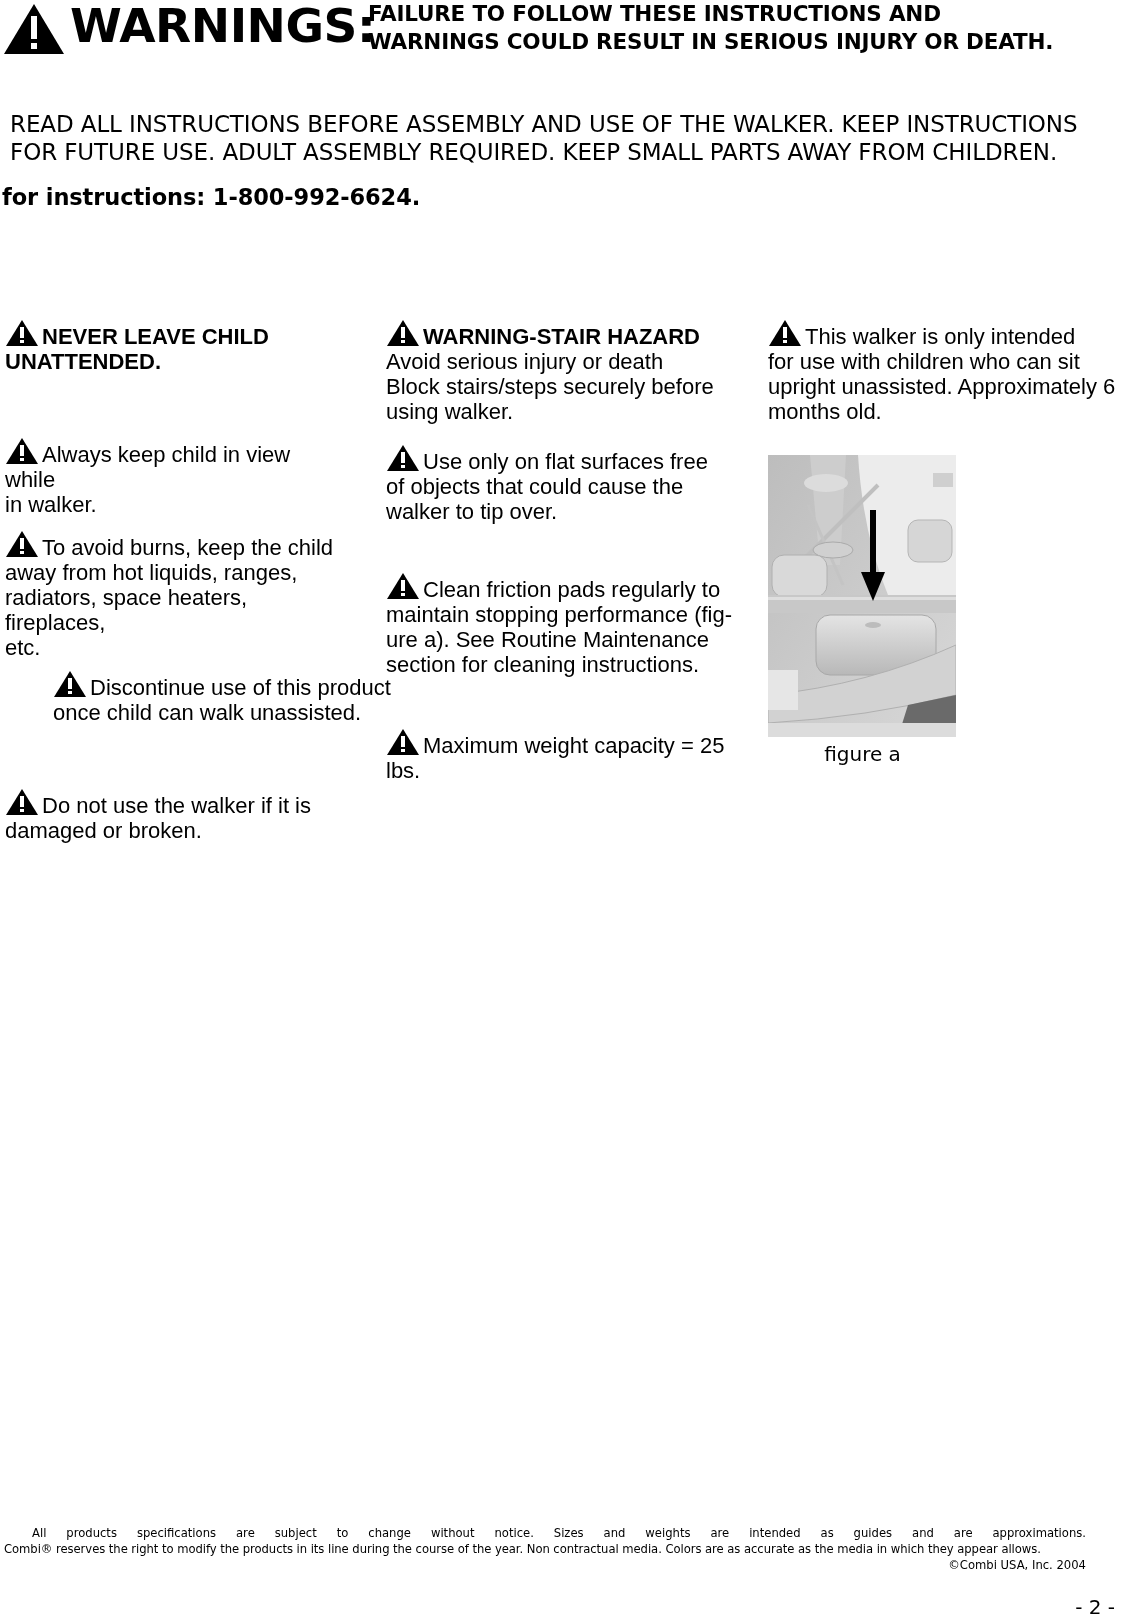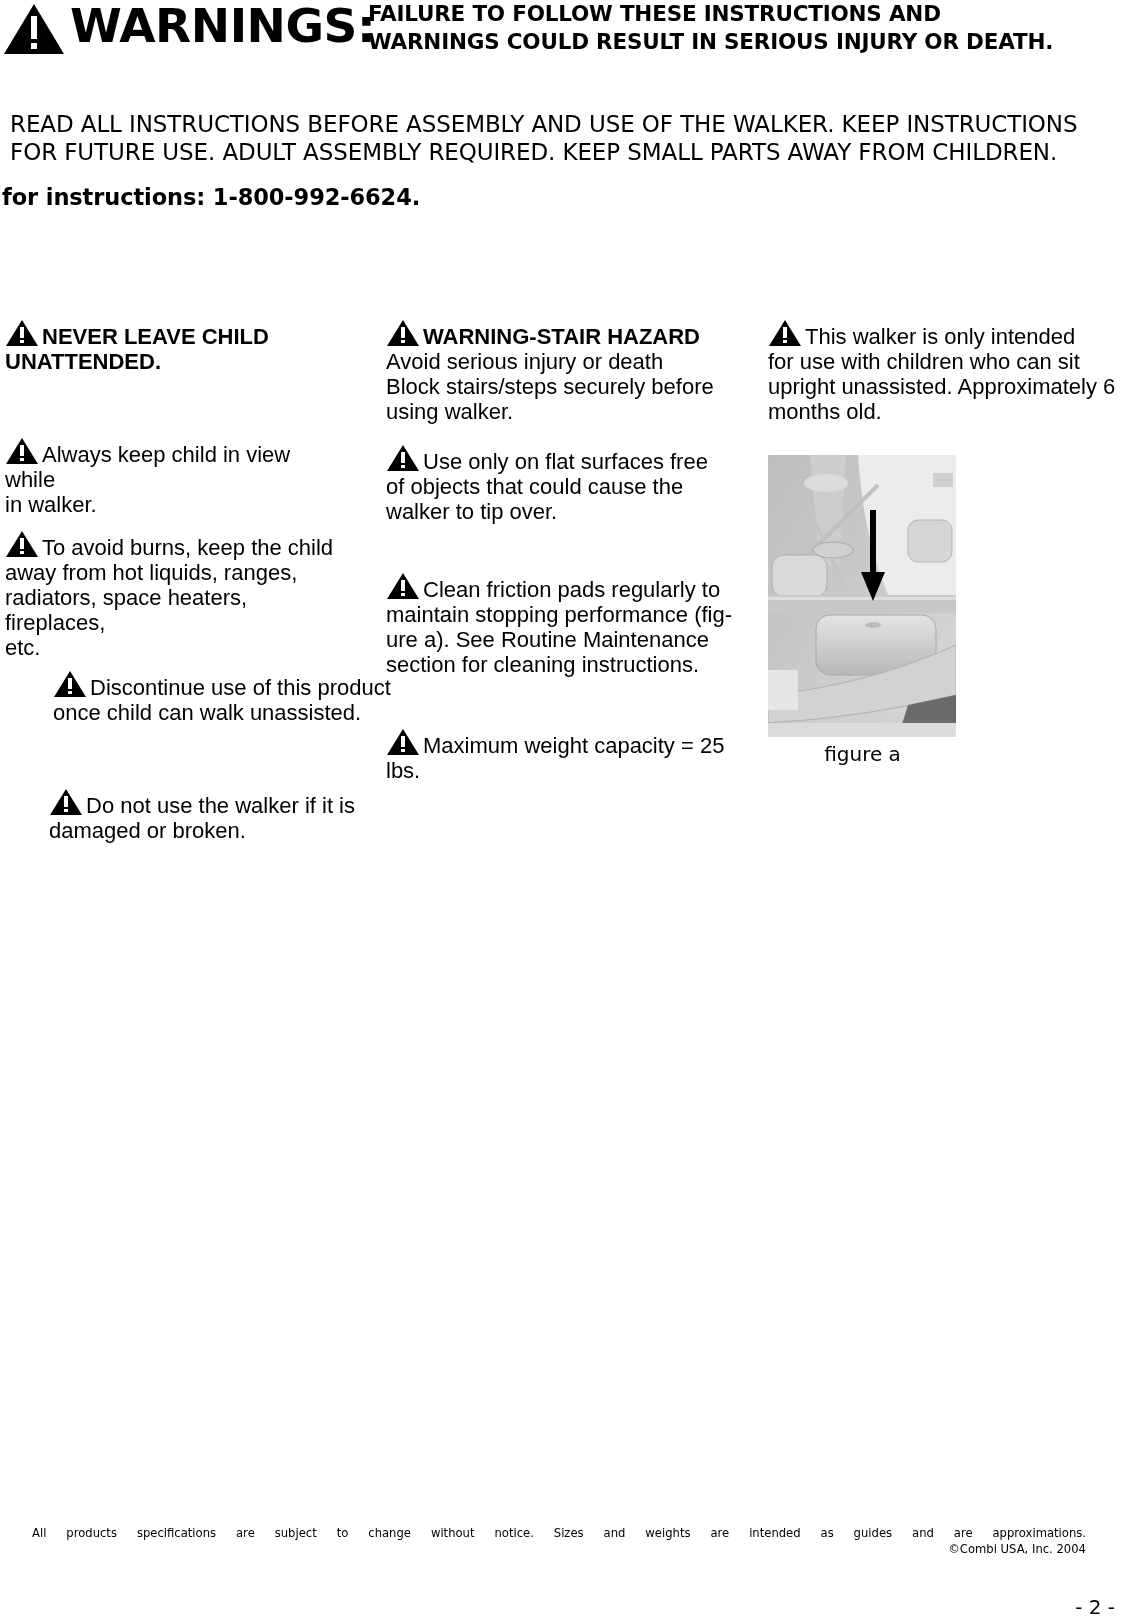--- a/index.html
+++ b/index.html
@@ -82,21 +82,21 @@
 
 <div class="wblock arial" style="left:5px; top:670px; width:345px;margin-left:48px;">
   <svg class="tri" viewBox="0 0 34 28">
       <polygon points="17,1 33,27 1,27" fill="#000"></polygon>
       <rect x="15" y="8" width="4" height="11" fill="#fff"></rect>
       <rect x="15" y="21" width="4" height="3" fill="#fff"></rect>
     </svg><span>Discontinue use of this product</span><br>
   <span>once child can walk unassisted.</span>
 </div>
 
-<div class="wblock arial" style="left:5px; top:788px; width:345px;margin-left:44px;">
+<div class="wblock arial" style="left:5px; top:788px; width:345px;">
   <svg class="tri" viewBox="0 0 34 28">
       <polygon points="17,1 33,27 1,27" fill="#000"></polygon>
       <rect x="15" y="8" width="4" height="11" fill="#fff"></rect>
       <rect x="15" y="21" width="4" height="3" fill="#fff"></rect>
     </svg><span>Do not use the walker if it is</span><br>
   <span>damaged or broken.</span>
 </div>
 
 <div class="wblock arial" style="left:386px; top:319px; width:350px;">
   <svg class="tri" viewBox="0 0 34 28">
@@ -189,15 +189,16 @@
     <rect x="0" y="268" width="188" height="14" fill="#dcdcdc"></rect>
 
     <rect x="102" y="55" width="6" height="65" fill="#000"></rect>
     <polygon points="93,117 117,117 105,146" fill="#000"></polygon>
   </svg>
 </div>
 <div id="fig-cap" class="abs humanist">figure a</div>
 
 <div id="footer" class="abs humanist">
   <div class="l1">All products specifications are subject to change without notice. Sizes and weights are intended as guides and are approximations.</div>
+  <div class="l2">Combi® reserves the right to modify the products in its line during the course of the year. Non contractual media. Colors are as accurate as the media in which they appear allows.</div>
   <div class="l3">©Combi USA, Inc. 2004</div>
 </div>
 <div id="page-num" class="abs humanist">- 2 -</div>
 
 </body></html>

